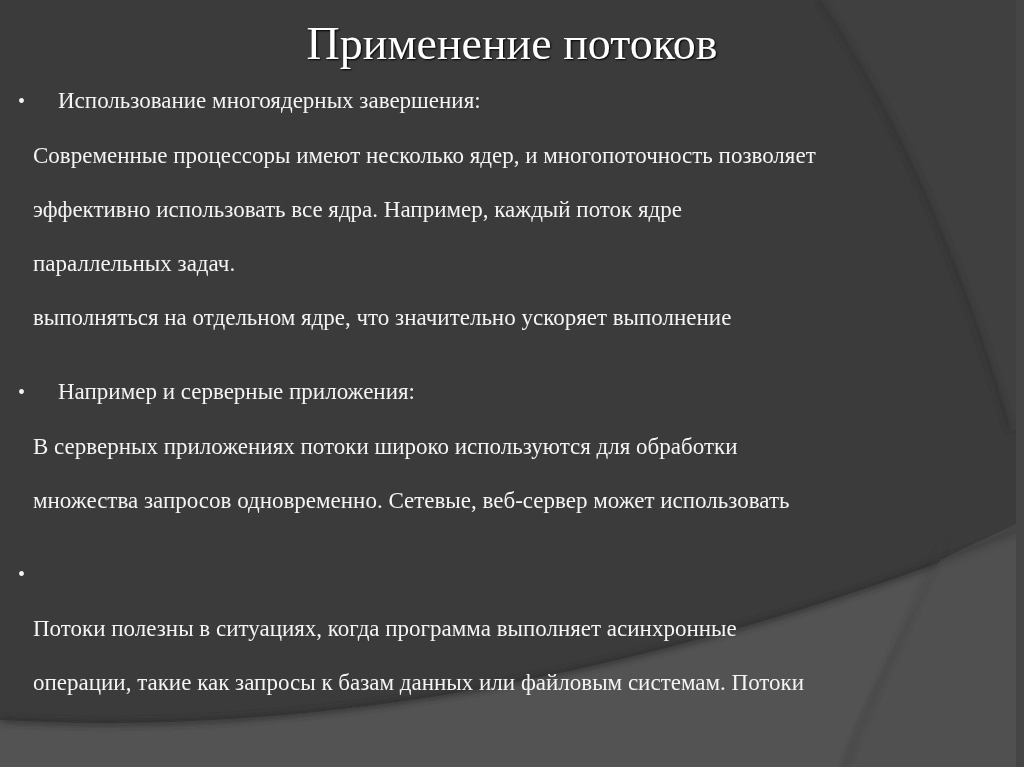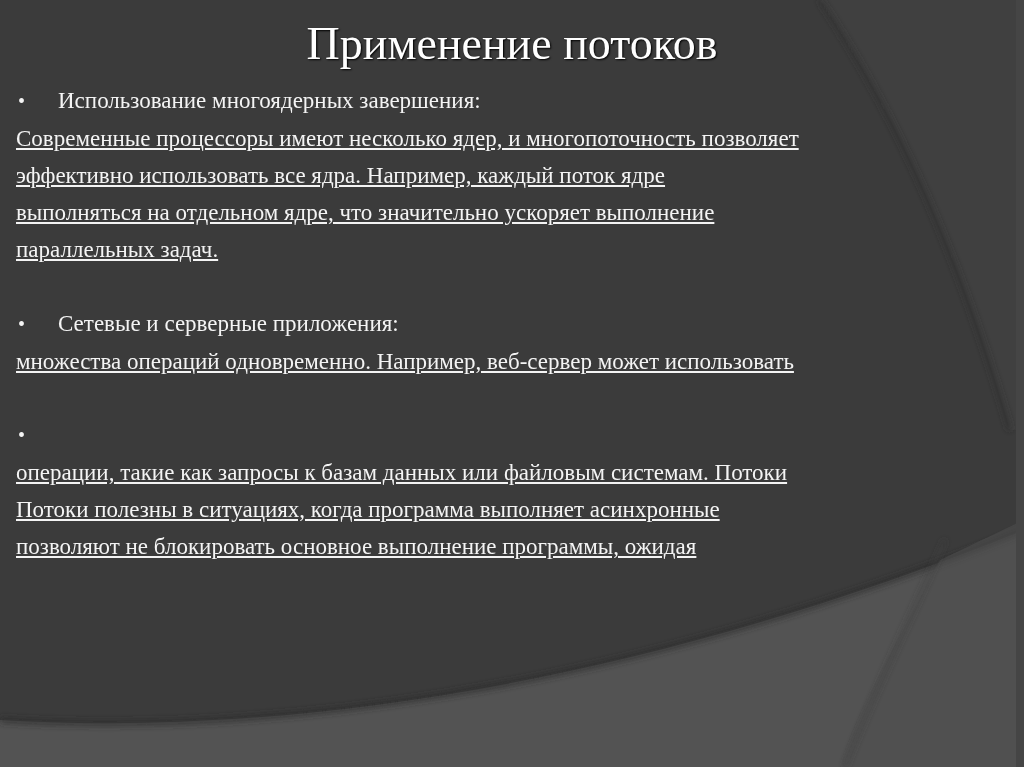--- a/index.html
+++ b/index.html
@@ -51,21 +51,21 @@
     .section + .section { margin-top: 37px; }
     .bullet-line {
       display: flex;
       align-items: baseline;
     }
     .bullet {
       width: 40px;
       padding-left: 2px;
       font-size: 20px;
     }
-    .body-text { margin: 0; text-decoration: underline; }
+    .body-text { margin: 17px; }
   </style>
 </head>
 <body>
 
 <div class="slide">
   <svg class="bg-svg" viewBox="0 0 1024 767" xmlns="http://www.w3.org/2000/svg">
     <defs>
       <filter id="sh" x="-10%" y="-10%" width="120%" height="120%">
         <feGaussianBlur stdDeviation="3"></feGaussianBlur>
       </filter>
@@ -88,34 +88,34 @@
   <div class="title">Применение потоков</div>
 
   <div class="content">
     <div class="section">
       <div class="bullet-line">
         <span class="bullet">•</span>
         <span>Использование многоядерных завершения:</span>
       </div>
       <div class="body-text">Современные процессоры имеют несколько ядер, и многопоточность позволяет</div>
       <div class="body-text">эффективно использовать все ядра. Например, каждый поток ядре</div>
+      <div class="body-text">параллельных задач.</div>
       <div class="body-text">выполняться на отдельном ядре, что значительно ускоряет выполнение</div>
-      <div class="body-text">параллельных задач.</div>
     </div>
 
     <div class="section">
       <div class="bullet-line">
         <span class="bullet">•</span>
-        <span>Сетевые и серверные приложения:</span>
+        <span>Например и серверные приложения:</span>
       </div>
-      <div class="body-text">множества операций одновременно. Например, веб-сервер может использовать</div>
+      <div class="body-text">В серверных приложениях потоки широко используются для обработки</div>
+      <div class="body-text">множества запросов одновременно. Сетевые, веб-сервер может использовать</div>
     </div>
 
     <div class="section">
       <div class="bullet-line">
         <span class="bullet">•</span>
       </div>
+      <div class="body-text">Потоки полезны в ситуациях, когда программа выполняет асинхронные</div>
       <div class="body-text">операции, такие как запросы к базам данных или файловым системам. Потоки</div>
-      <div class="body-text">Потоки полезны в ситуациях, когда программа выполняет асинхронные</div>
-      <div class="body-text">позволяют не блокировать основное выполнение программы, ожидая</div>
     </div>
   </div>
 </div>
 
 </body></html>

